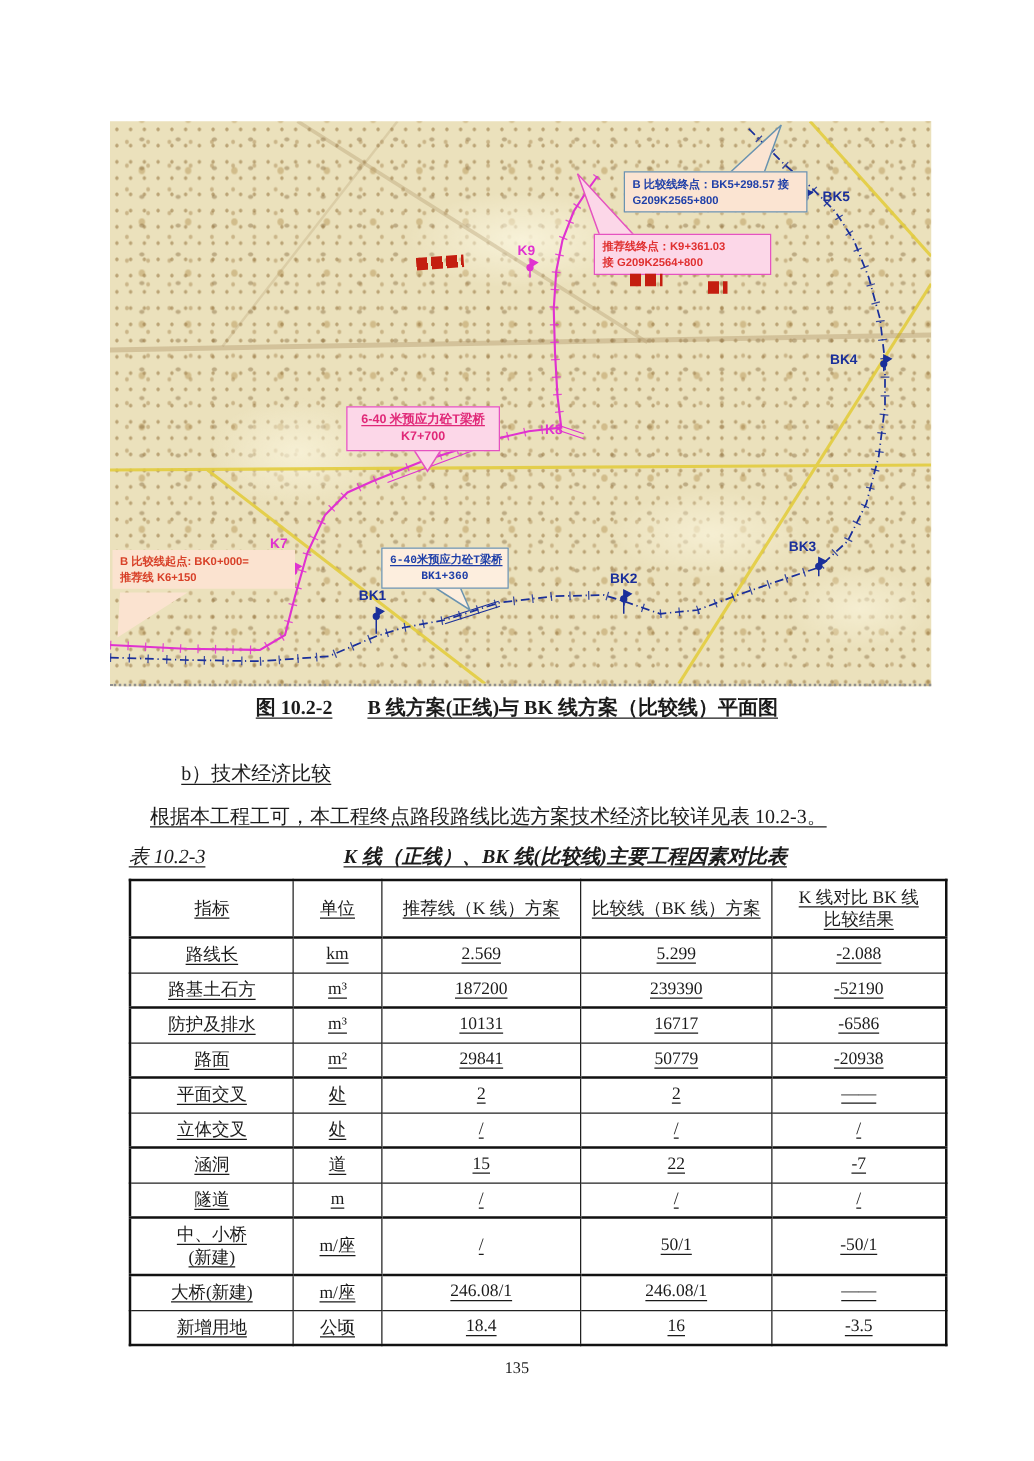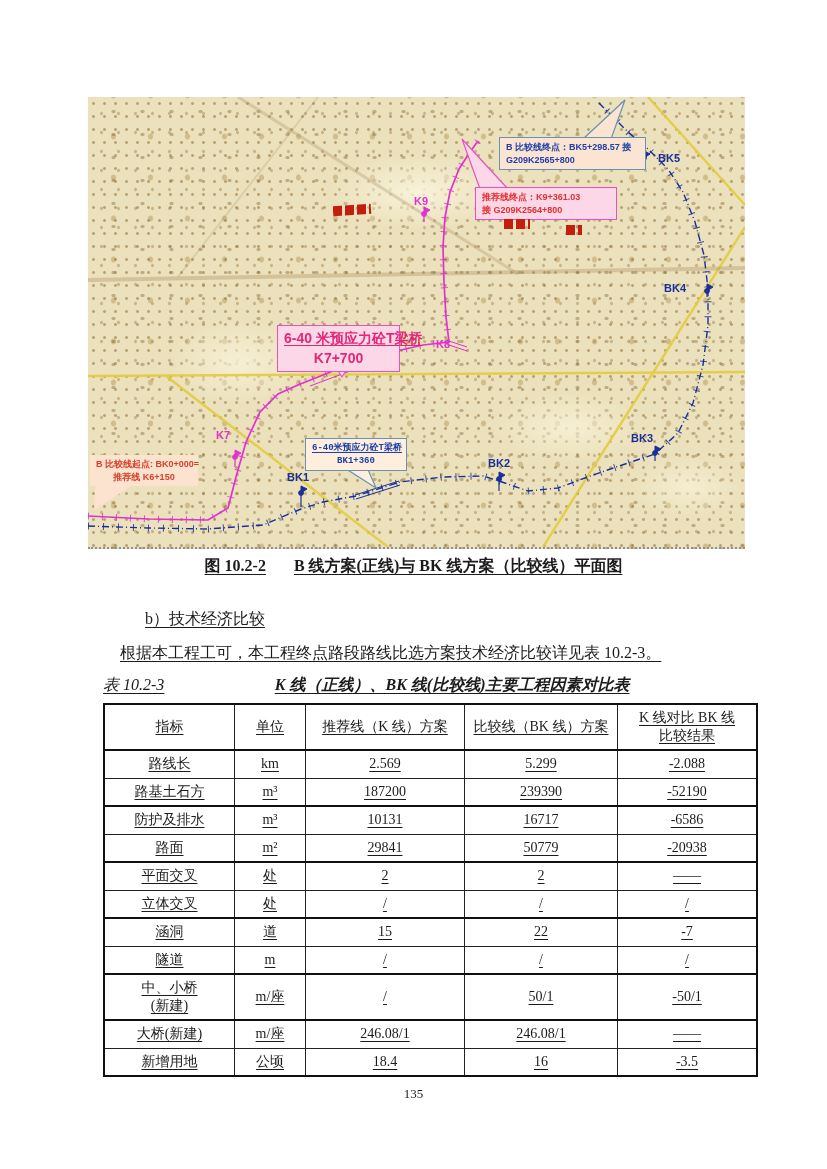--- a/index.html
+++ b/index.html
@@ -26,21 +26,21 @@
 
   .pt-label{position:absolute;font-family:"Liberation Sans",sans-serif;font-weight:bold;
             font-size:11px;line-height:1;white-space:nowrap;}
   .pt-b{color:#1a2f9a;}
   .pt-m{color:#e032d0;}
 
   .callout{position:absolute;font-family:"Liberation Sans",sans-serif;font-weight:bold;
            line-height:1.4;padding:3px 6px;box-sizing:border-box;white-space:nowrap;}
   .co-blue{background:#fbe4d2;border:1.5px solid #6a93b0;color:#1f3fa8;font-size:9px;}
   .co-pink{background:#fcd7e8;border:1.5px solid #e553c0;color:#e03030;font-size:9px;}
-  .co-bridge-m{background:#fcd7e8;border:1.5px solid #e553c0;color:#e02878;font-size:14px;text-align:center;}
+  .co-bridge-m{background:#fcd7e8;border:1.5px solid #e553c0;color:#e02878;font-size:10px;text-align:center;}
   .co-bridge-b{background:#fdeede;border:1.5px solid #6a93b0;color:#1f3fa8;font-size:9px;text-align:center;}
   .co-peach{background:#fbe3d0;color:#d84028;font-size:9px;}
   .co-underline{text-decoration:underline;text-underline-offset:2px;}
 
   .redmark{position:absolute;height:10px;
            background:repeating-linear-gradient(90deg,#c41e10 0 9px,rgba(0,0,0,0) 9px 12px);}
 
   
   .fig-caption{left:0;top:556px;width:827px;text-align:center;font-size:16px;font-weight:bold;}
   .fig-caption span{text-decoration:underline;text-underline-offset:3px;}
@@ -161,21 +161,21 @@
     <div>接 G209K2564+800</div>
   </div>
   <div class="callout co-bridge-m" style="left:189px;top:228px;width:123px;">
     <div class="co-underline">6-40 米预应力砼T梁桥</div>
     <div>K7+700</div>
   </div>
   <div class="callout co-bridge-b" style="left:217px;top:341px;width:102px;font-family:Liberation Mono, monospace;">
     <div class="co-underline">6-40米预应力砼T梁桥</div>
     <div>BK1+360</div>
   </div>
-  <div class="callout co-peach" style="left:2px;top:358px;width:108px;text-align:center;">
+  <div class="callout co-peach" style="left:2px;top:343px;width:146px;">
     <div>B 比较线起点: BK0+000=</div>
     <div>推荐线 K6+150</div>
   </div>
 
   <div class="pt-label pt-m" style="left:128px;top:333px;">K7</div>
   <div class="pt-label pt-m" style="left:310px;top:242px;margin-left:38px;">K8</div>
   <div class="pt-label pt-m" style="left:326px;top:99px;">K9</div>
   <div class="pt-label pt-b" style="left:199px;top:375px;">BK1</div>
   <div class="pt-label pt-b" style="left:400px;top:361px;">BK2</div>
   <div class="pt-label pt-b" style="left:543px;top:336px;">BK3</div>

